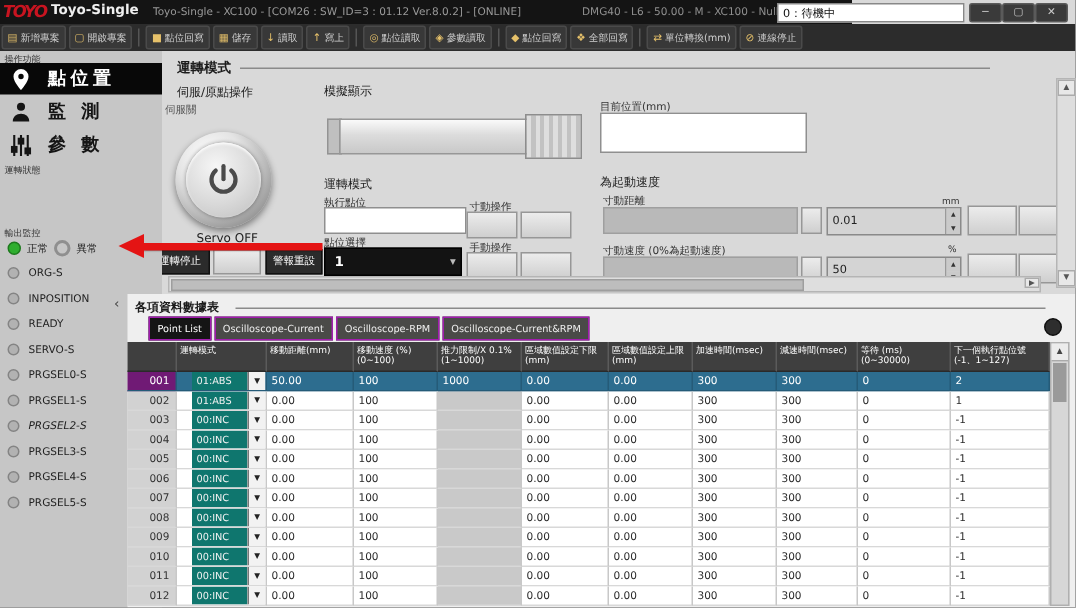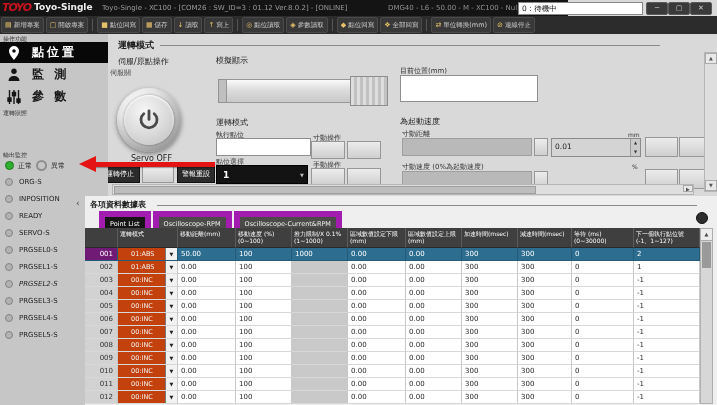--- a/index.html
+++ b/index.html
@@ -81,34 +81,34 @@
   .scr-btn{position:absolute;left:0;width:100%;height:11px;background:#e8e8e8;border:1px solid #ababab;
            font-size:5px;color:#555;text-align:center;line-height:9px;box-sizing:border-box;}
   .hscroll{background:#dedede;border:1px solid #b5b5b5;}
   .hthumb{position:absolute;left:1px;top:1px;height:6px;background:#bdbdbd;border:1px solid #9e9e9e;}
 
   
   .table-section{left:85px;top:196px;width:632px;height:209px;background:#efefef;z-index:6;}
   .ts-title{position:absolute;left:5px;top:3px;font-size:8px;font-weight:bold;color:#1c1c1c;}
   .collapse{position:absolute;left:-9px;top:2px;font-size:9px;color:#444;}
   .tabs{position:absolute;left:14px;top:15px;height:14px;display:flex;gap:2px;}
-  .tab{height:14px;line-height:14px;padding:0 5px;font-size:6.5px;color:#eee;background:#4a4a48;border:6px solid #a21caf;}
+  .tab{height:14px;line-height:14px;padding:0 5px;font-size:6.5px;color:#eee;background:#4a4a48;border:1px solid #a21caf;}
   .tab.sel{background:#151515;color:#fff;}
   .opt-circle{position:absolute;left:611px;top:16px;width:10px;height:10px;border-radius:50%;
               background:#2e2e2e;border:1px solid #111;}
   .tbl{position:absolute;left:0;top:32px;}
   .trow{display:flex;}
   .th{background:#3f3f3f;color:#fff;font-size:6px;line-height:7px;padding:2px 2px 0 2px;height:20px;
       border-right:1px solid #5b5b5b;border-bottom:1px solid #2a2a2a;box-sizing:border-box;overflow:hidden;}
   .td{height:13px;line-height:13px;font-size:7px;color:#2a2a2a;background:#fff;
       border-right:1px solid #c8c8c8;border-bottom:1px solid #d8d8d8;box-sizing:border-box;
       padding-left:3px;overflow:hidden;white-space:nowrap;}
   .td.no{background:#d2d2d2;color:#333;text-align:right;padding-right:4px;padding-left:0;}
   .td.mode{padding:0;display:flex;}
-  .combo-val{flex:1;background:#c2410c;color:#f2f2f2;font-size:6.5px;line-height:12px;padding-left:13px;}
+  .combo-val{flex:1;background:#0f766e;color:#f2f2f2;font-size:6.5px;line-height:12px;padding-left:3px;margin-left:10px;}
   .combo-btn{width:11px;background:#f2f2f2;border-left:1px solid #777;color:#222;font-size:5px;
              text-align:center;line-height:12px;}
   .td.dis{background:#c9c9c9;}
   .trow.sel .td{background:#2d6d8f;color:#fff;border-right-color:#255b78;border-bottom-color:#255b78;}
   .trow.sel .td.no{background:#701a75;color:#fff;}
   .tbl-scroll{position:absolute;left:615px;top:32px;width:13px;height:176px;background:#d7d7d7;border:1px solid #b0b0b0;box-sizing:border-box;}
   .tbl-scroll .up{position:absolute;left:0;top:0;width:100%;height:11px;background:#ececec;border-bottom:1px solid #aaa;
                   font-size:5px;text-align:center;line-height:10px;color:#444;}
   .tbl-scroll .thumb{position:absolute;left:1px;top:13px;width:9px;height:26px;background:#9a9a9a;}
 
@@ -332,39 +332,47 @@
           <span>▼</span>
         </span>
     </div>
     <div class="abs btn-grey" style="left:537px;top:103px;width:31px;height:18px;"></div>
     <div class="abs btn-grey" style="left:571px;top:103px;width:24px;height:18px;"></div>
 
     <div class="abs lbl7" style="left:294px;top:128px;">寸動速度  (0%為起動速度)</div>
     <div class="abs disbar" style="left:294px;top:137px;width:128px;height:16px;"></div>
     <div class="abs btn-grey" style="left:426px;top:137px;width:12px;height:16px;"></div>
     <div class="abs unit" style="left:524px;top:129px;">%</div>
+    <div class="abs spin" style="left:443px;top:137px;width:88px;height:17px;">
+      <span class="sval">50</span>
+      <span class="sarr">
+          <span>▲</span>
+          <span>▼</span>
+        </span>
+    </div>
     <div class="abs btn-grey" style="left:537px;top:135px;width:31px;height:18px;"></div>
     <div class="abs btn-grey" style="left:571px;top:135px;width:24px;height:18px;"></div>
 
     <div class="abs vscroll" style="left:596px;top:18px;width:12px;height:138px;">
       <div class="scr-btn" style="top:0;">▲</div>
       <div class="scr-btn" style="bottom:0;top:auto;">▼</div>
     </div>
     <div class="abs hscroll" style="left:4px;top:150px;width:580px;height:9px;">
       <div class="hthumb" style="width:420px;"></div>
       <div class="scr-btn" style="left:auto;right:0;top:0;width:10px;height:7px;line-height:7px;">▶</div>
     </div>
   </div>
 
   <div class="abs table-section">
     <div class="collapse">‹</div>
     <div class="ts-title">各項資料數據表</div>
     <div class="abs hline" style="left:72px;top:9px;width:540px;"></div>
     <div class="tabs" id="tab-bar">
         <div class="tab sel">Point List</div>
+        <div class="tab">Oscilloscope-Current</div>
         <div class="tab">Oscilloscope-RPM</div>
         <div class="tab">Oscilloscope-Current&amp;RPM</div>
       </div>
     <div class="opt-circle"></div>
     <div class="tbl" id="point-table">
         <div class="trow">
           <div class="th" style="width: 33px;"></div>
           <div class="th" style="width: 60px;">運轉模式</div>
           <div class="th" style="width: 58px;">移動距離(mm)</div>
           <div class="th" style="width: 56px;">移動速度 (%)(0~100)</div>

